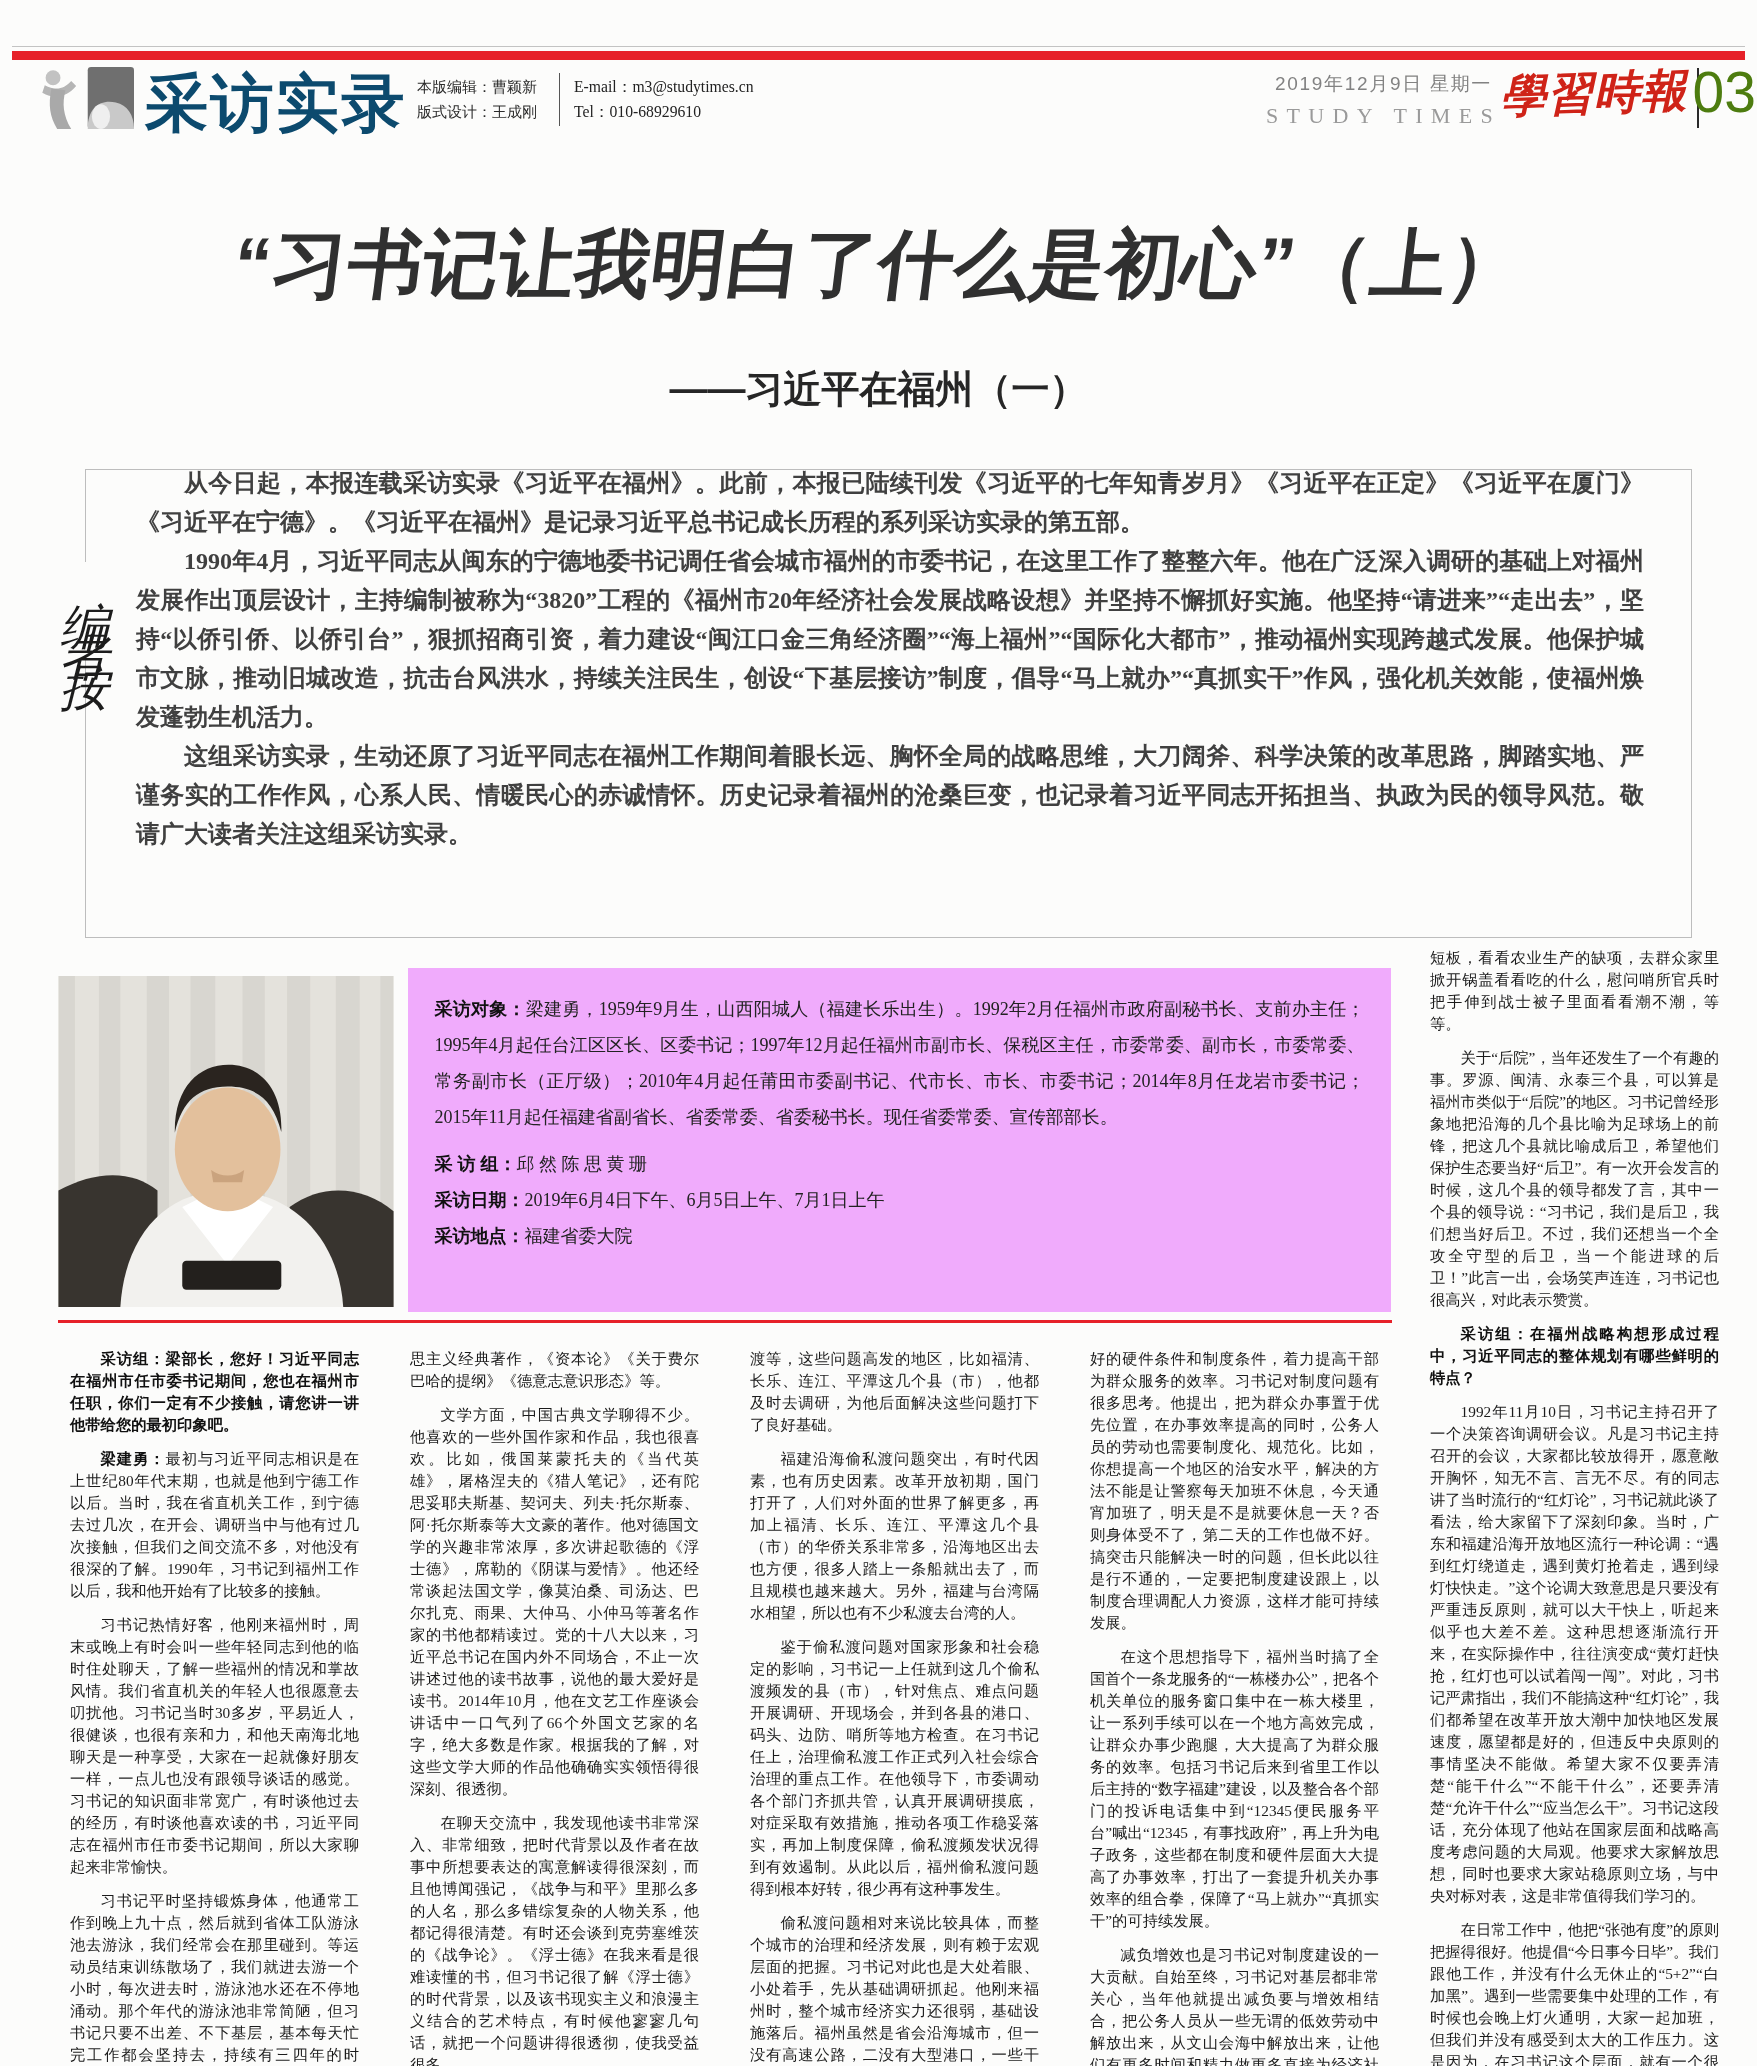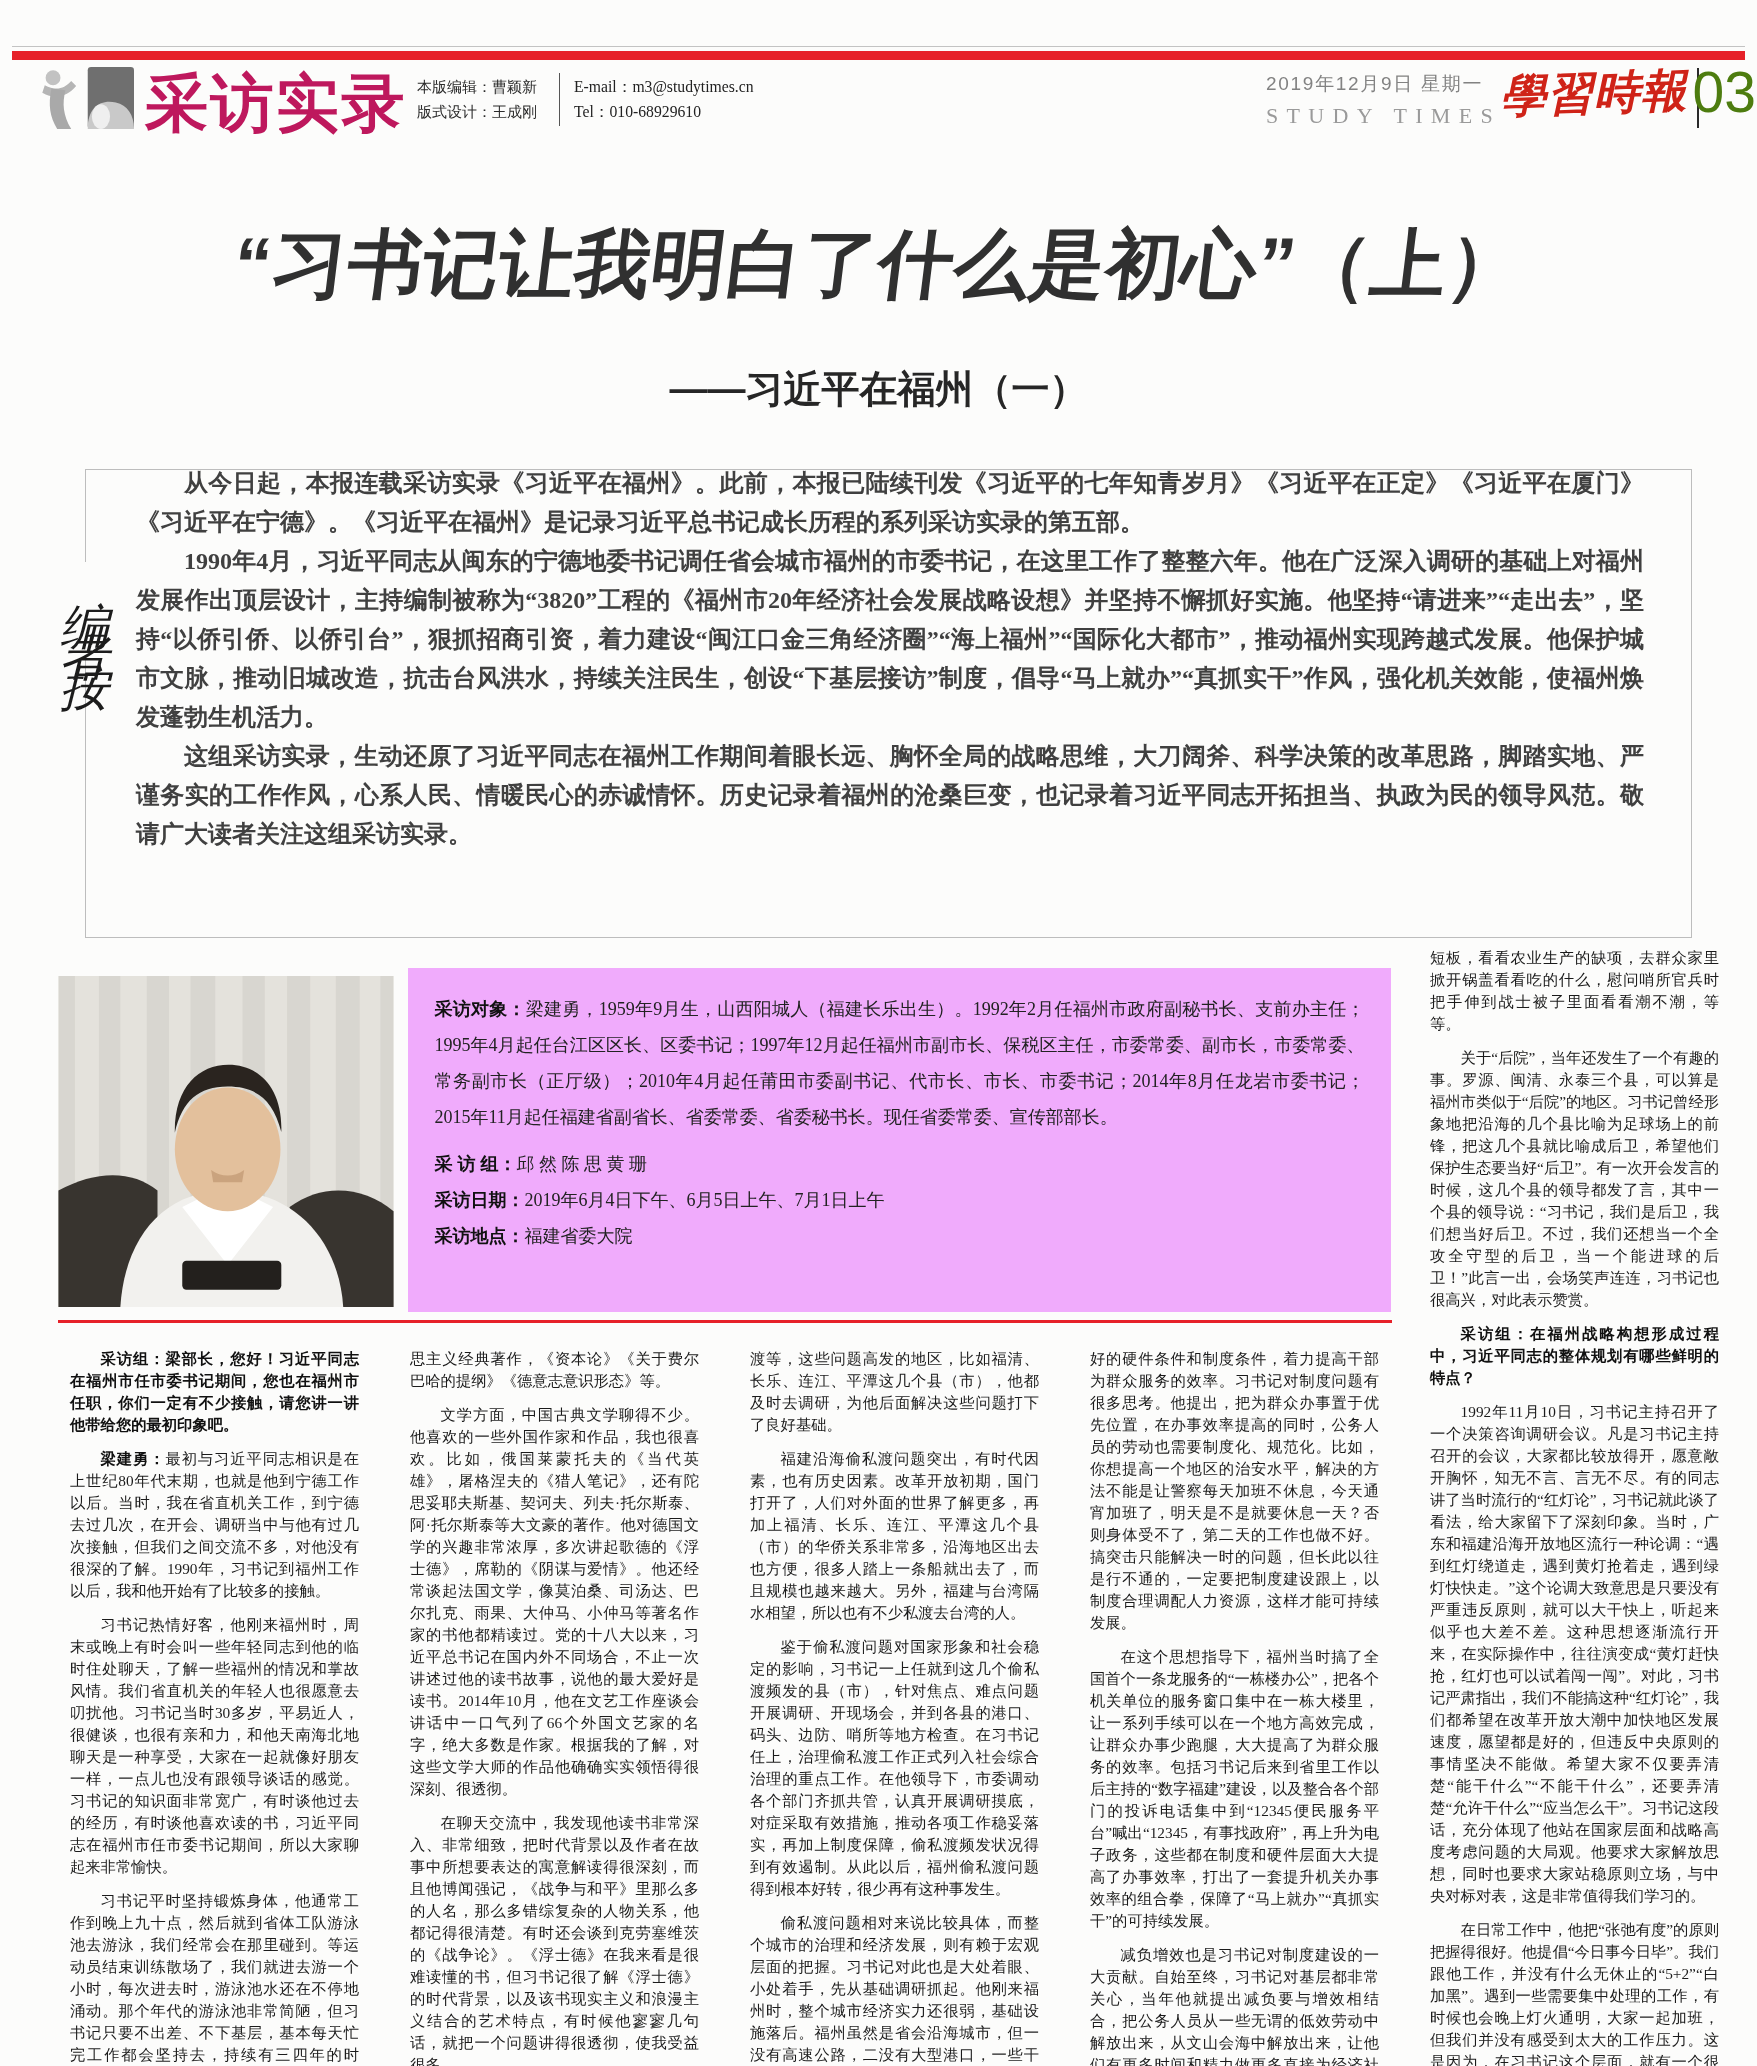--- a/index.html
+++ b/index.html
@@ -5,26 +5,26 @@
   html,body{margin:0;padding:0;background:#ffffff;}
   .page{position:relative;width:1757px;height:2523px;background:#fcfcfb;overflow:hidden;
         font-family:"Liberation Serif","DejaVu Serif",serif;color:#1e1e1e;}
 
   
   .hairline{position:absolute;left:12.4px;right:12.4px;top:46px;height:0.8px;background:#c3c3c3;}
   .redbar{position:absolute;left:12.4px;right:12.4px;top:51px;height:9px;background:#e62129;}
   .mast{position:absolute;left:0;top:65px;width:100%;height:66px;}
   .mast-logo{position:absolute;left:39px;top:1.7px;width:95px;height:62px;}
   .section-title{position:absolute;left:145px;top:-4.1px;font-family:"Liberation Sans","DejaVu Sans",sans-serif;
-        font-size:63px;font-weight:bold;color:#be185d;letter-spacing:2.5px;}
+        font-size:63px;font-weight:bold;color:#0c4a6e;letter-spacing:2.5px;}
   .credits{position:absolute;left:417px;top:9px;font-family:"Liberation Sans","DejaVu Sans",sans-serif;
         font-size:15px;line-height:25px;color:#2b2b2b;}
   .mast-divider{position:absolute;left:559px;top:8.3px;width:1.2px;height:53px;background:#555;}
   .contact{position:absolute;left:574px;top:9px;font-size:15.7px;line-height:25px;color:#222;}
-  .dateblock{position:absolute;right:256px;top:5.8px;text-align:left;}
+  .dateblock{position:absolute;right:256px;top:5.8px;text-align:center;}
   .date-line{font-family:"Liberation Sans","DejaVu Sans",sans-serif;font-size:19px;color:#828282;letter-spacing:1.7px;}
   .studytimes{margin-top:5.8px;font-size:22px;color:#9a9a9a;letter-spacing:8.3px;font-family:"Liberation Serif",serif;}
   .brand-cn{position:absolute;right:70px;top:-1.7px;font-size:46px;font-weight:bold;font-style:italic;
         color:#cf2318;letter-spacing:0.8px;transform:rotate(-2deg);font-family:"Liberation Serif",serif;}
   .vbar{position:absolute;right:58px;top:2.5px;width:1.7px;height:60px;background:#2a2a2a;}
   .pagenum{position:absolute;right:1px;top:-5.8px;font-size:57px;color:#4d7c0f;font-family:"Liberation Sans",sans-serif;}
 
   
   .headline{position:absolute;left:0;top:215px;width:100%;text-align:center;
         font-family:"Liberation Sans","DejaVu Sans",sans-serif;font-weight:bold;color:#303030;

